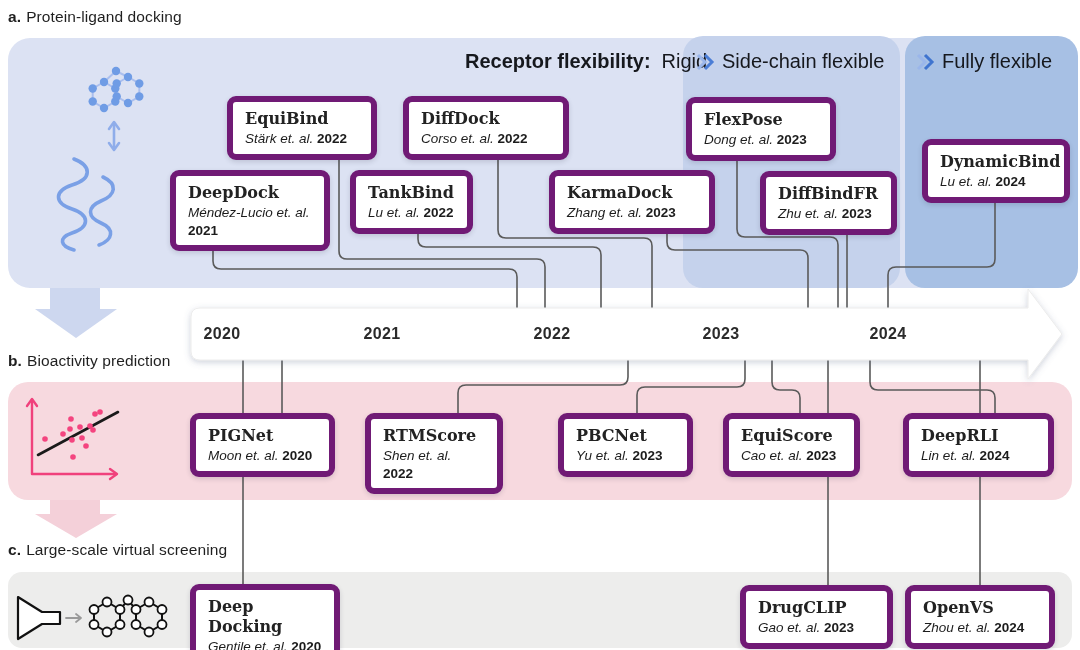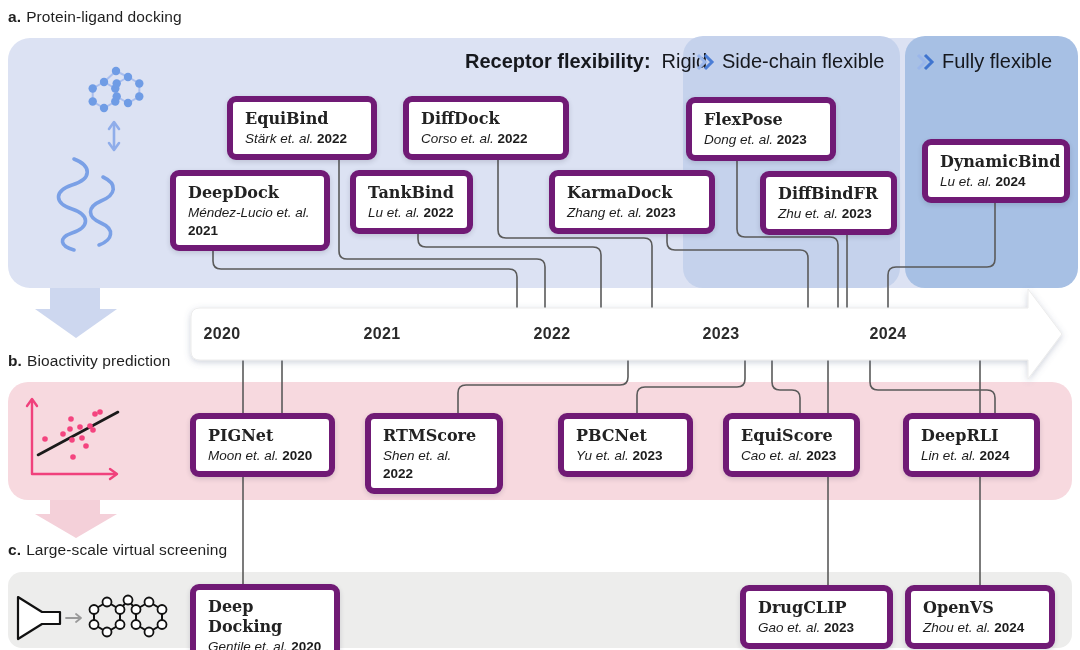--- a/index.html
+++ b/index.html
@@ -231,21 +231,21 @@
     <div class="card-sub"><span class="au">Shen et. al.</span> <span class="yr">2022</span></div>
   </div>
   <div class="card" style="left:558px;top:413px;width:135px;">
     <div class="card-title">PBCNet</div>
     <div class="card-sub"><span class="au">Yu et. al.</span> <span class="yr">2023</span></div>
   </div>
   <div class="card" style="left:723px;top:413px;width:137px;">
     <div class="card-title">EquiScore</div>
     <div class="card-sub"><span class="au">Cao et. al.</span> <span class="yr">2023</span></div>
   </div>
-  <div class="card" style="left:903px;top:413px;width:137px;">
+  <div class="card" style="left:903px;top:413px;width:151px;">
     <div class="card-title">DeepRLI</div>
     <div class="card-sub"><span class="au">Lin et. al.</span> <span class="yr">2024</span></div>
   </div>
 
   <div class="card" style="left:190px;top:584px;width:150px;">
     <div class="card-title">Deep Docking</div>
     <div class="card-sub"><span class="au">Gentile et. al.</span> <span class="yr">2020</span></div>
   </div>
   <div class="card" style="left:740px;top:585px;width:153px;">
     <div class="card-title">DrugCLIP</div>

